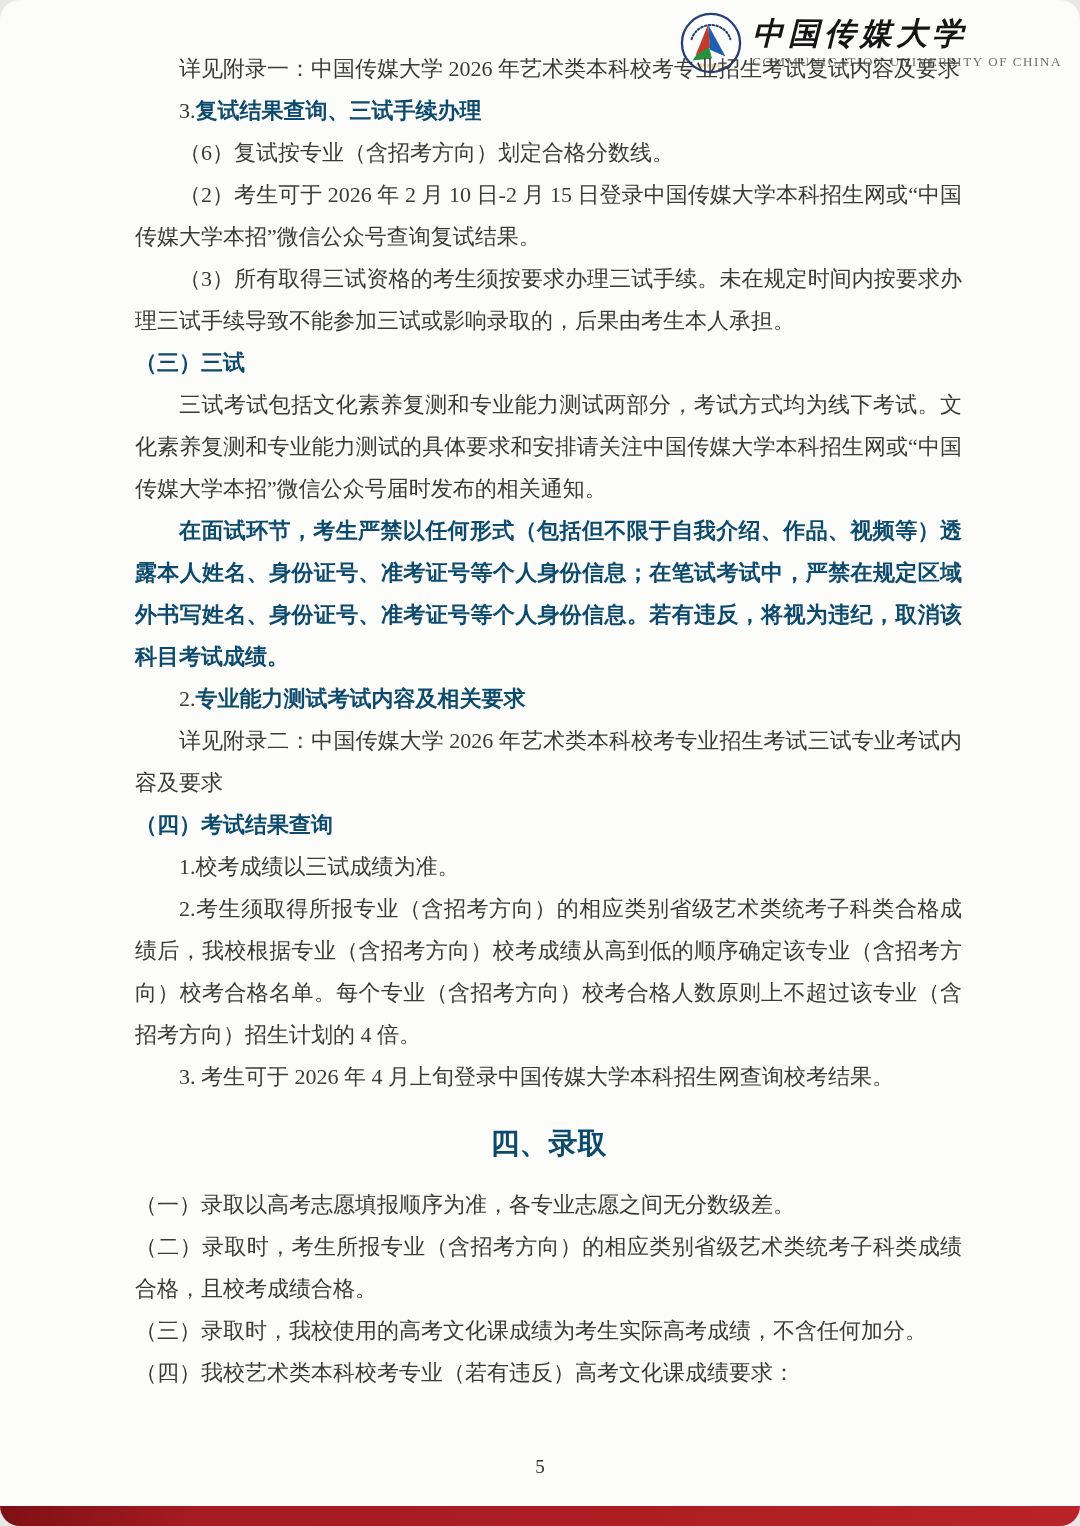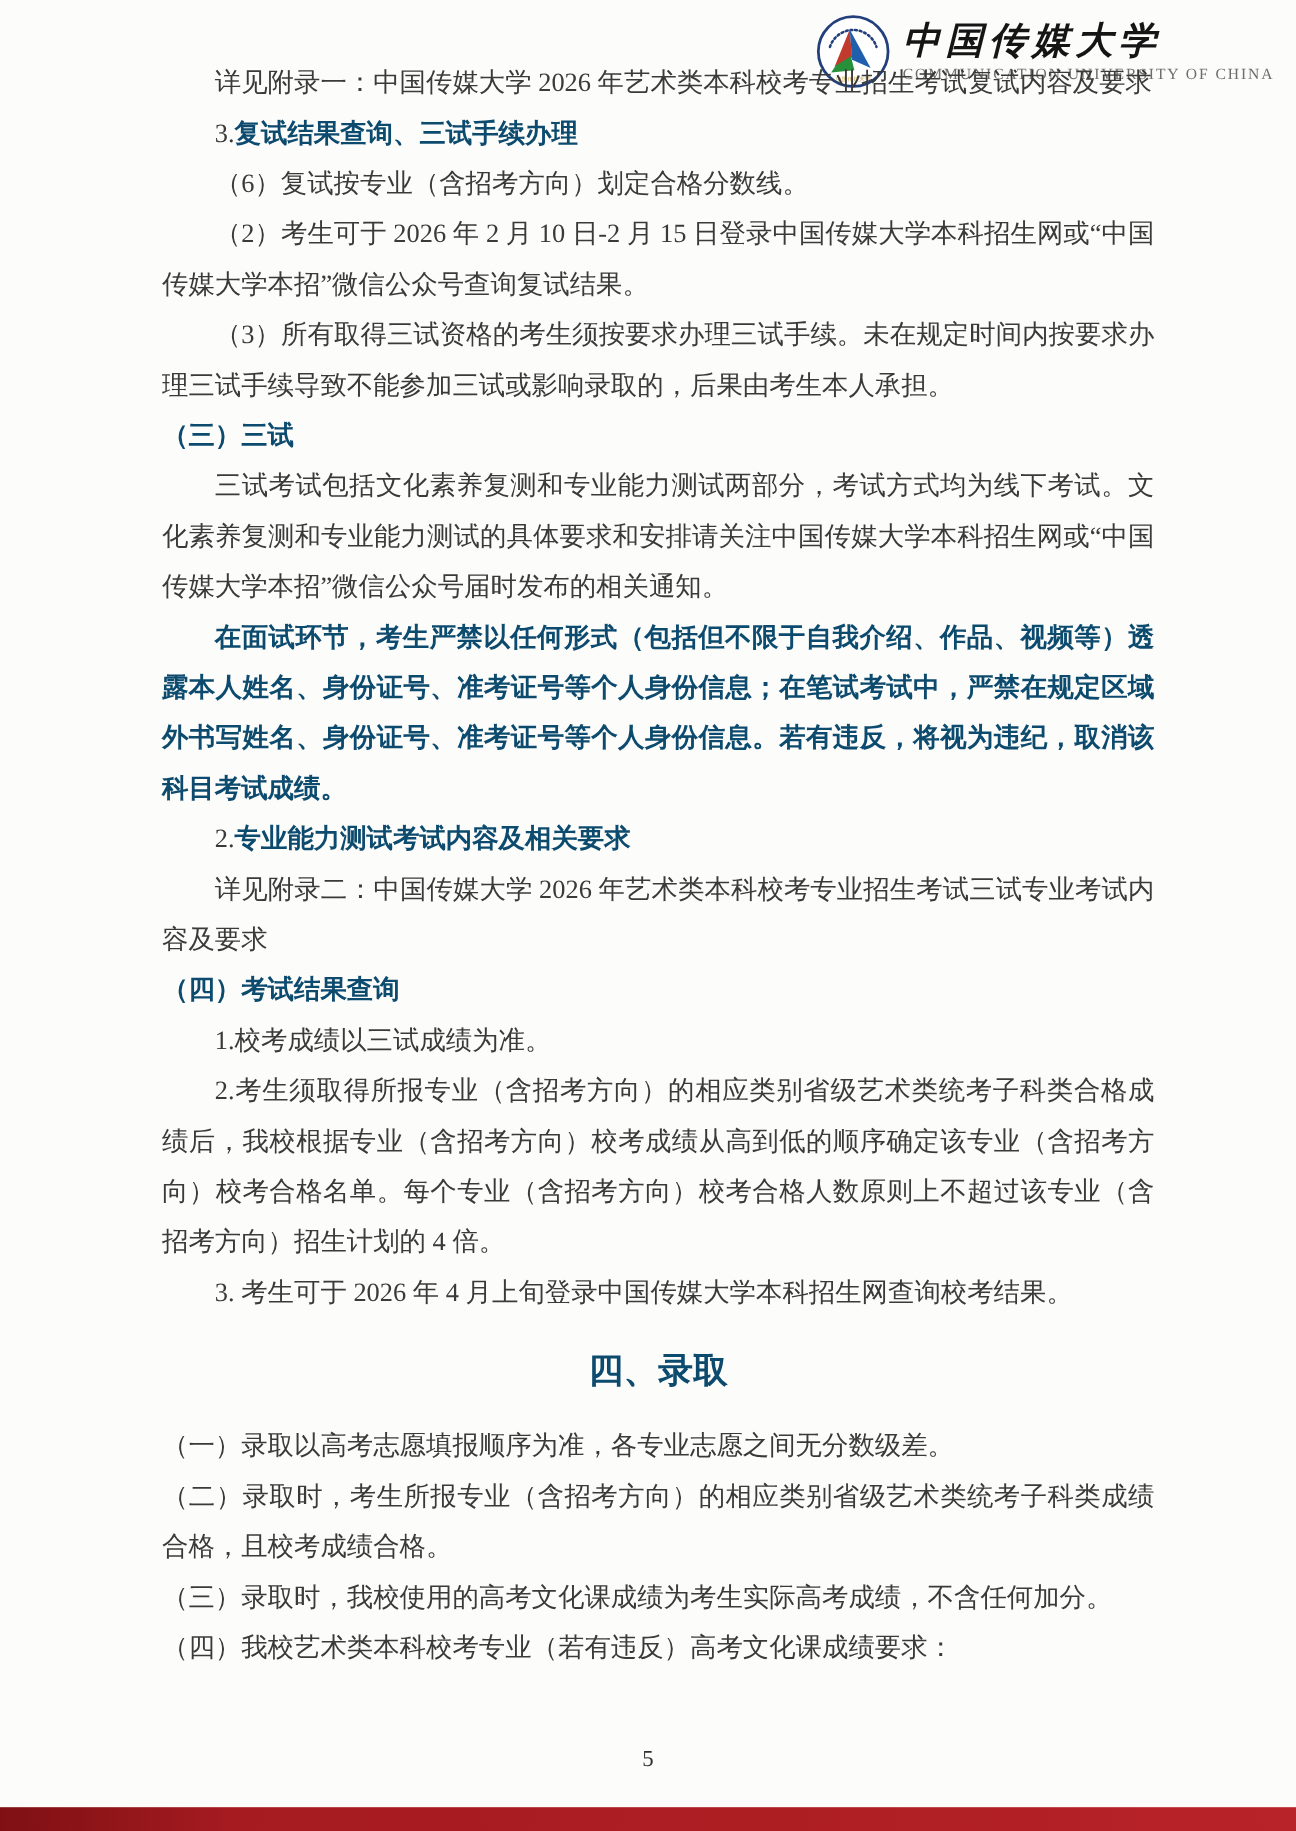--- a/index.html
+++ b/index.html
@@ -5,20 +5,21 @@
   html,body{margin:0;padding:0;}
   body{background:#e8e8e8;}
   .page{
     position:relative;
     width:1080px;height:1526px;
     margin:0 auto;
     background:#fcfcfb;
     overflow:hidden;
     font-family:"Liberation Serif","DejaVu Serif",serif;
     color:#3a3a3a;
+    border-radius:20px;
   }
   
   .logo{
     position:absolute;top:12px;right:18px;
     display:flex;align-items:center;gap:10px;
   }
   .emblem{width:62px;height:62px;flex:0 0 auto;}
   .logo-names{display:flex;flex-direction:column;align-items:flex-start;}
   .logo-zh{
     font-family:"Liberation Serif","DejaVu Serif",serif;

